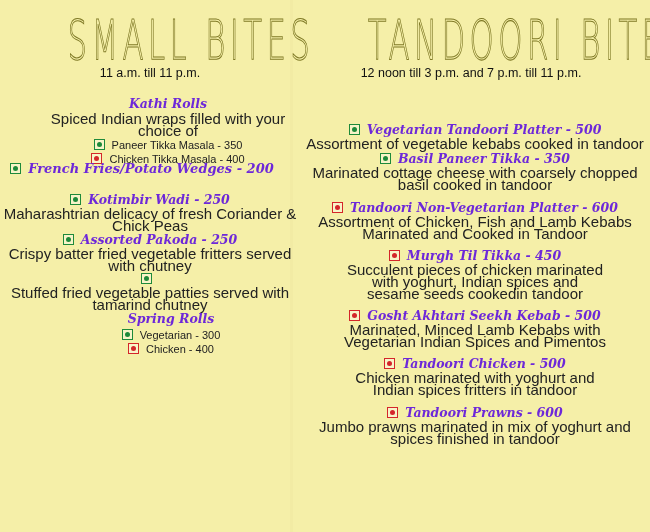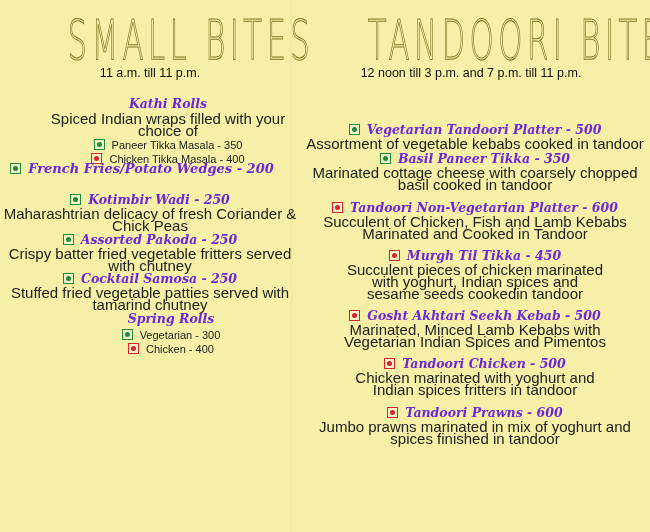--- a/index.html
+++ b/index.html
@@ -145,21 +145,21 @@
 
   <div class="item" style="top:232px; left:0; right:0;">
     <div class="item-name">
       <span class="mark veg"></span><span>Assorted Pakoda - 250</span>
     </div>
     <div class="item-desc">Crispy batter fried vegetable fritters served with chutney</div>
   </div>
 
   <div class="item" style="top:271px; left:0; right:0;">
     <div class="item-name">
-      <span class="mark veg"></span><span>Cocktail Samosa - 250</span>
+      <span class="mark veg"></span>
     </div>
     <div class="item-desc">Stuffed fried vegetable patties served with tamarind chutney</div>
   </div>
 
   <div class="item" style="top:311px; left:0; right:0;padding-left:42px;">
     <div class="item-name">Spring Rolls</div>
     <div class="sub-option" style="margin-top:1px;">
       <span class="mark veg"></span><span>Vegetarian - 300</span>
     </div>
     <div class="sub-option">
@@ -184,21 +184,21 @@
       <span class="mark veg"></span><span>Basil Paneer Tikka - 350</span>
     </div>
     <div class="item-desc">Marinated cottage cheese with coarsely chopped</div>
     <div class="item-desc">basil cooked in tandoor</div>
   </div>
 
   <div class="item" style="top:200px; left:0; right:0;">
     <div class="item-name">
       <span class="mark nonveg"></span><span>Tandoori Non-Vegetarian Platter - 600</span>
     </div>
-    <div class="item-desc">Succulent of Chicken, Fish and Lamb Kebabs</div>
+    <div class="item-desc">Assortment of Chicken, Fish and Lamb Kebabs</div>
     <div class="item-desc">Marinated and Cooked in Tandoor</div>
   </div>
 
   <div class="item" style="top:248px; left:0; right:0;">
     <div class="item-name">
       <span class="mark nonveg"></span><span>Murgh Til Tikka - 450</span>
     </div>
     <div class="item-desc">Succulent pieces of chicken marinated</div>
     <div class="item-desc">with yoghurt, Indian spices and</div>
     <div class="item-desc">sesame seeds cookedin tandoor</div>

